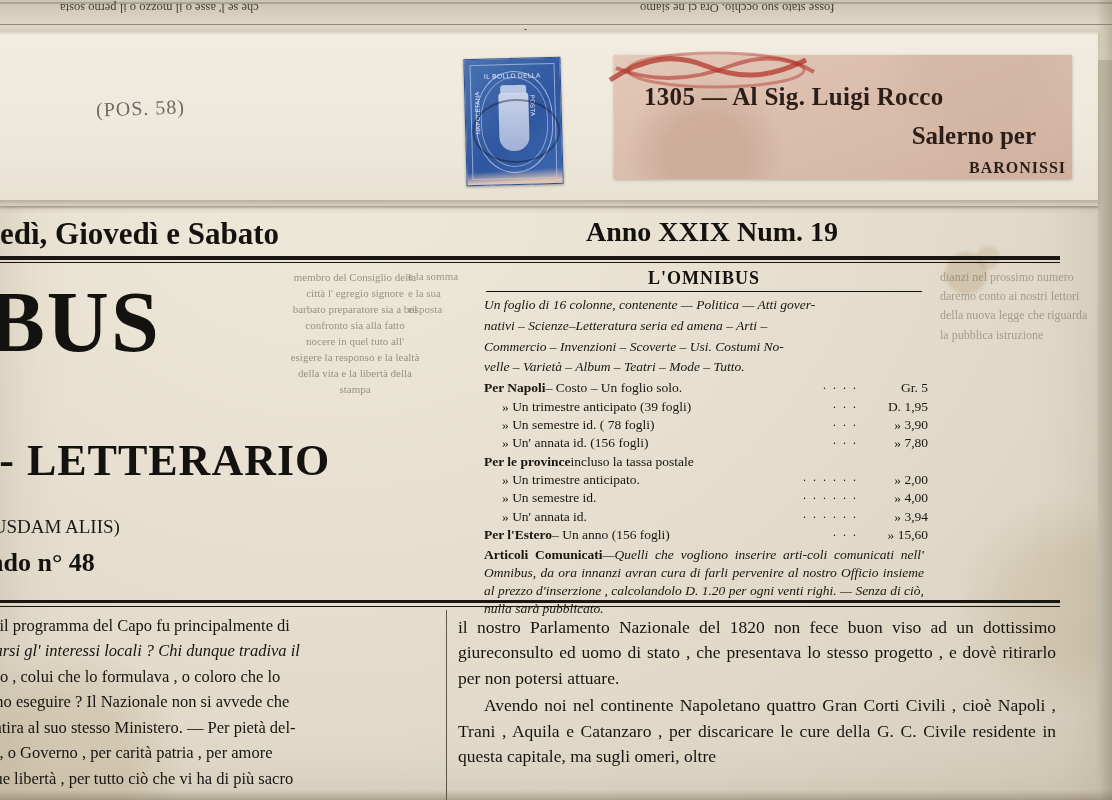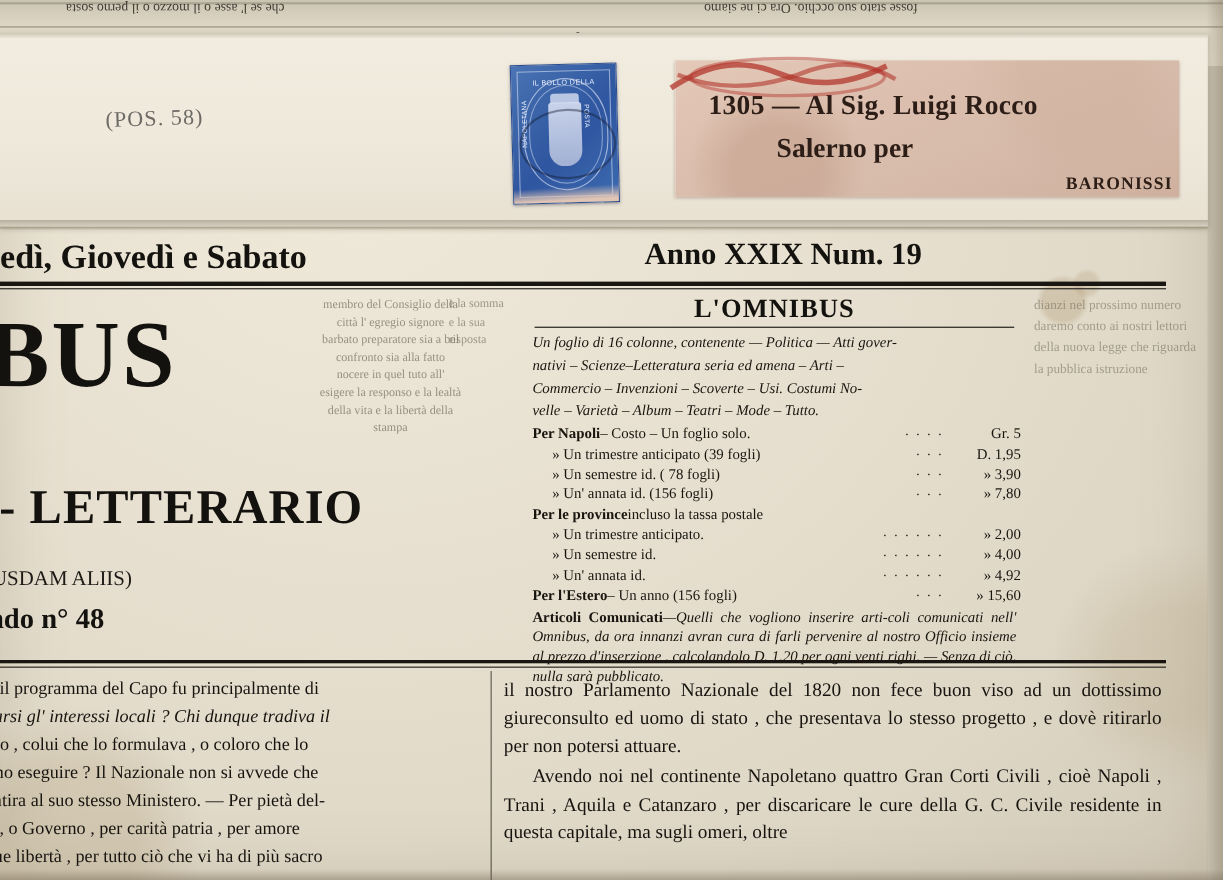--- a/index.html
+++ b/index.html
@@ -96,21 +96,21 @@
       radial-gradient(circle at 80% 10%, rgba(200,170,150,.3) 0 50px, rgba(0,0,0,0) 100px);
   }
   .addr-line1{
     position:absolute;left:30px;top:28px;width:400px;
     font-size:25px;font-weight:bold;color:#2c1d16;letter-spacing:.3px;
     white-space:nowrap;
   }
   .addr-line2{
     position:absolute;left:92px;top:67px;width:330px;
     font-size:25px;font-weight:bold;color:#2c1d16;
-    text-align:left;white-space:nowrap;
+    text-align:right;white-space:nowrap;
   }
   .addr-line3{
     position:absolute;right:6px;top:104px;
     font-size:16px;font-weight:bold;color:#2c1d16;letter-spacing:1px;margin-left:12px;
   }
 
   
   .red-cancel{
     position:absolute;pointer-events:none;
   }
@@ -221,21 +221,21 @@
   .ghost-right{
     position:absolute;left:940px;top:268px;width:150px;
     font-size:12px;line-height:1.6;color:#6f6959;opacity:.55;
   }
 
   
   .omnibox{
     position:absolute;left:470px;top:268px;width:468px;
   }
   .ob-title{
-    text-align:center;font-size:24px;font-weight:bold;letter-spacing:1px;color:#14120e;
+    text-align:center;font-size:18px;font-weight:bold;letter-spacing:1px;color:#14120e;
   }
   .ob-rule{
     width:436px;margin:2px auto 4px auto;height:1px;background:#14120e;
   }
   .ob-p{
     font-size:13.5px;line-height:1.32;color:#18150f;text-align:justify;
     margin:0 14px 3px 14px;font-style:italic;
   }
   .ob-row{
     display:flex;align-items:baseline;font-size:13.5px;line-height:1.36;color:#18150f;
@@ -419,21 +419,21 @@
       <span class="amt">
         <span>»</span>
         <span>4,00</span>
       </span>
     </div>
     <div class="ob-row ob-ind">
       <span class="lbl">»   Un' annata            id.</span>
       <span class="dots">.  .  .  .  .  .</span>
       <span class="amt">
         <span>»</span>
-        <span>4,92</span>
+        <span>3,94</span>
       </span>
     </div>
 
     <div class="ob-row">
       <span class="lbl ob-head">Per l'Estero</span>
       <span class="lbl"> – Un anno        (156 fogli)</span>
       <span class="dots">.  .  .</span>
       <span class="amt">
         <span>»</span>
         <span>15,60</span>

